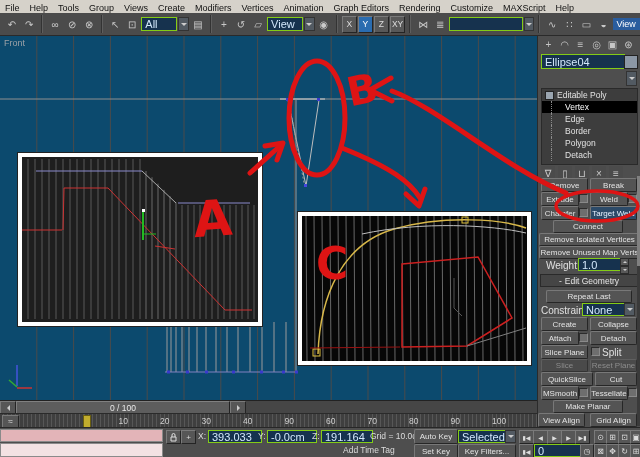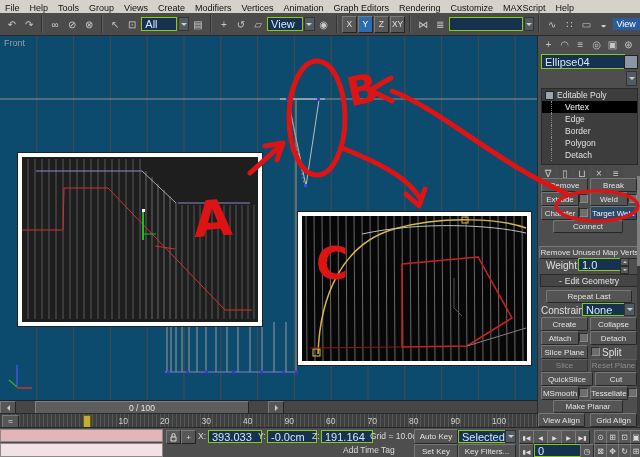--- a/index.html
+++ b/index.html
@@ -44,21 +44,21 @@
   #stack{background:#3d3d3d;border:1px solid #2a2a2a;overflow:hidden;}
   .stackrow{height:12px;display:flex;align-items:center;font-size:8.5px;color:#e2e2e2;padding-left:3px;gap:3px;}
   .stackrow.sel{background:#000000;color:#fff;}
   .treeline{width:10px;height:100%;border-left:1px dotted #8a8a8a;margin-left:6px;}
   .spin{display:flex;flex-direction:column;width:9px;}
   .spin span{height:6px;display:flex;align-items:center;justify-content:center;background:#585858;border:1px solid #2c2c2c;}
   .spin span:after{content:"";border:2px solid transparent;}
   .spin .up:after{border-bottom-color:#ccc;margin-top:-2px;}
   .spin .dn:after{border-top-color:#ccc;margin-top:2px;}
   
-  #tslider{left:0;top:400px;width:537px;height:13px;background:#464646;border-top:1px solid #222;display:flex;gap:19px;}
+  #tslider{left:0;top:400px;width:537px;height:13px;background:#464646;border-top:1px solid #222;display:flex;}
   .arrbtn{width:14px;height:11px;background:#565656;border:1px solid;border-color:#7a7a7a #242424 #242424 #7a7a7a;
           display:flex;align-items:center;justify-content:center;}
   .arrbtn:after{content:"";border:3px solid transparent;}
   .arrbtn.left:after{border-right-color:#ccc;margin-left:-3px;}
   .arrbtn.right:after{border-left-color:#ccc;margin-right:-3px;}
   #sliderthumb{width:212px;height:11px;background:#5d5d5d;border:1px solid;border-color:#808080 #222 #222 #808080;
                display:flex;align-items:center;justify-content:center;font-size:8.5px;color:#e8e8e8;}
   #ruler{left:0;top:413px;width:537px;height:14px;background:#3f3f3f;border-top:1px solid #2a2a2a;
          background-image:repeating-linear-gradient(90deg,#575757 0 1px,transparent 1px 4px);
          background-position:84px 0;}
@@ -350,20 +350,21 @@
     <div class="btn abs" style="left:3px;top:142px;width:45px;height:12px">Remove</div>
     <div class="btn abs" style="left:52px;top:142px;width:45px;height:12px">Break</div>
     <div class="btn abs" style="left:3px;top:156px;width:36px;height:12px">Extrude</div>
     <span class="cb abs" style="left:41px;top:158px"></span>
     <div class="btn abs" style="left:52px;top:156px;width:36px;height:12px">Weld</div>
     <span class="cb abs" style="left:90px;top:158px"></span>
     <div class="btn abs" style="left:3px;top:170px;width:36px;height:12px">Chamfer</div>
     <span class="cb abs" style="left:41px;top:172px"></span>
     <div class="btn on abs" style="left:52px;top:170px;width:45px;height:12px">Target Weld</div>
     <div class="btn abs" style="left:15px;top:184px;width:68px;height:11px">Connect</div>
+    <div class="btn abs" style="left:1px;top:197px;width:99px;height:11px">Remove Isolated Vertices</div>
     <div class="btn abs" style="left:1px;top:210px;width:99px;height:11px">Remove Unused Map Verts</div>
     <span class="lbl abs" style="left:8px;top:224px">Weight:</span>
     <div class="fld abs" style="left:40px;top:222px;width:38px;height:11px">1.0</div>
     <div class="spin abs" style="left:82px;top:222px">
         <span class="up"></span>
         <span class="dn"></span>
       </div>
 
     <div class="rollout abs" style="left:2px;top:238px;width:96px;height:11px">
       <span>-</span>

